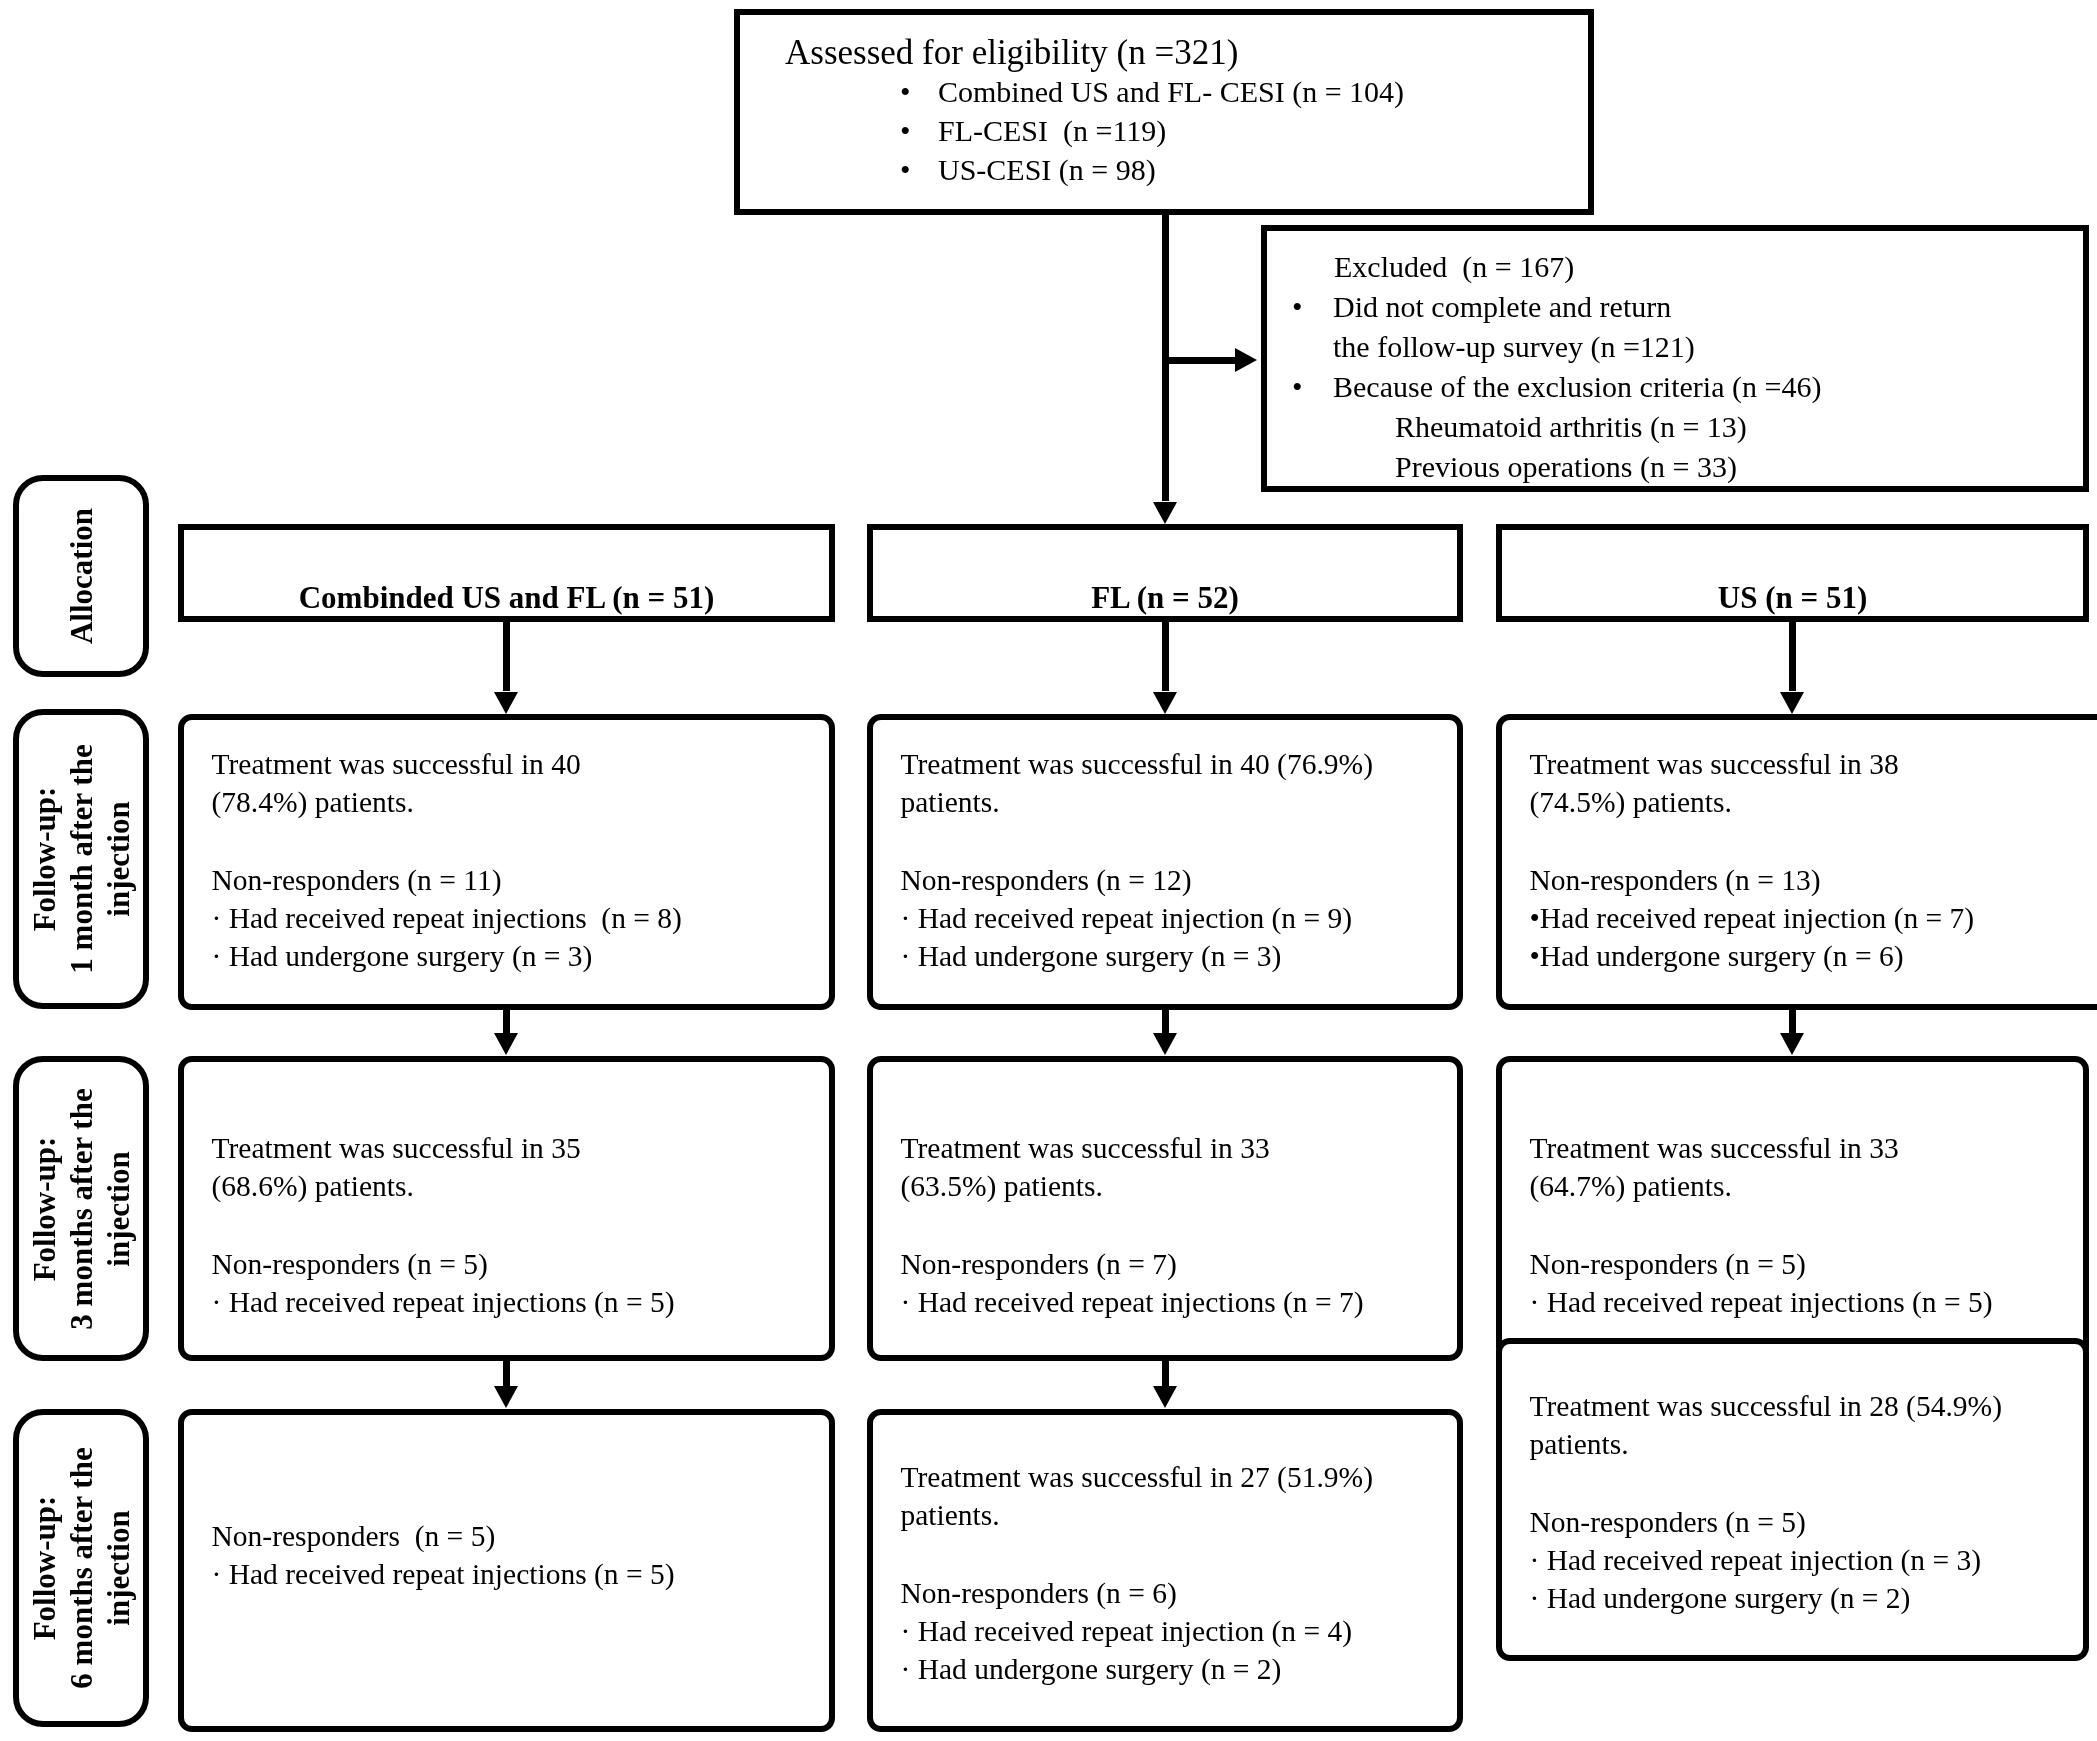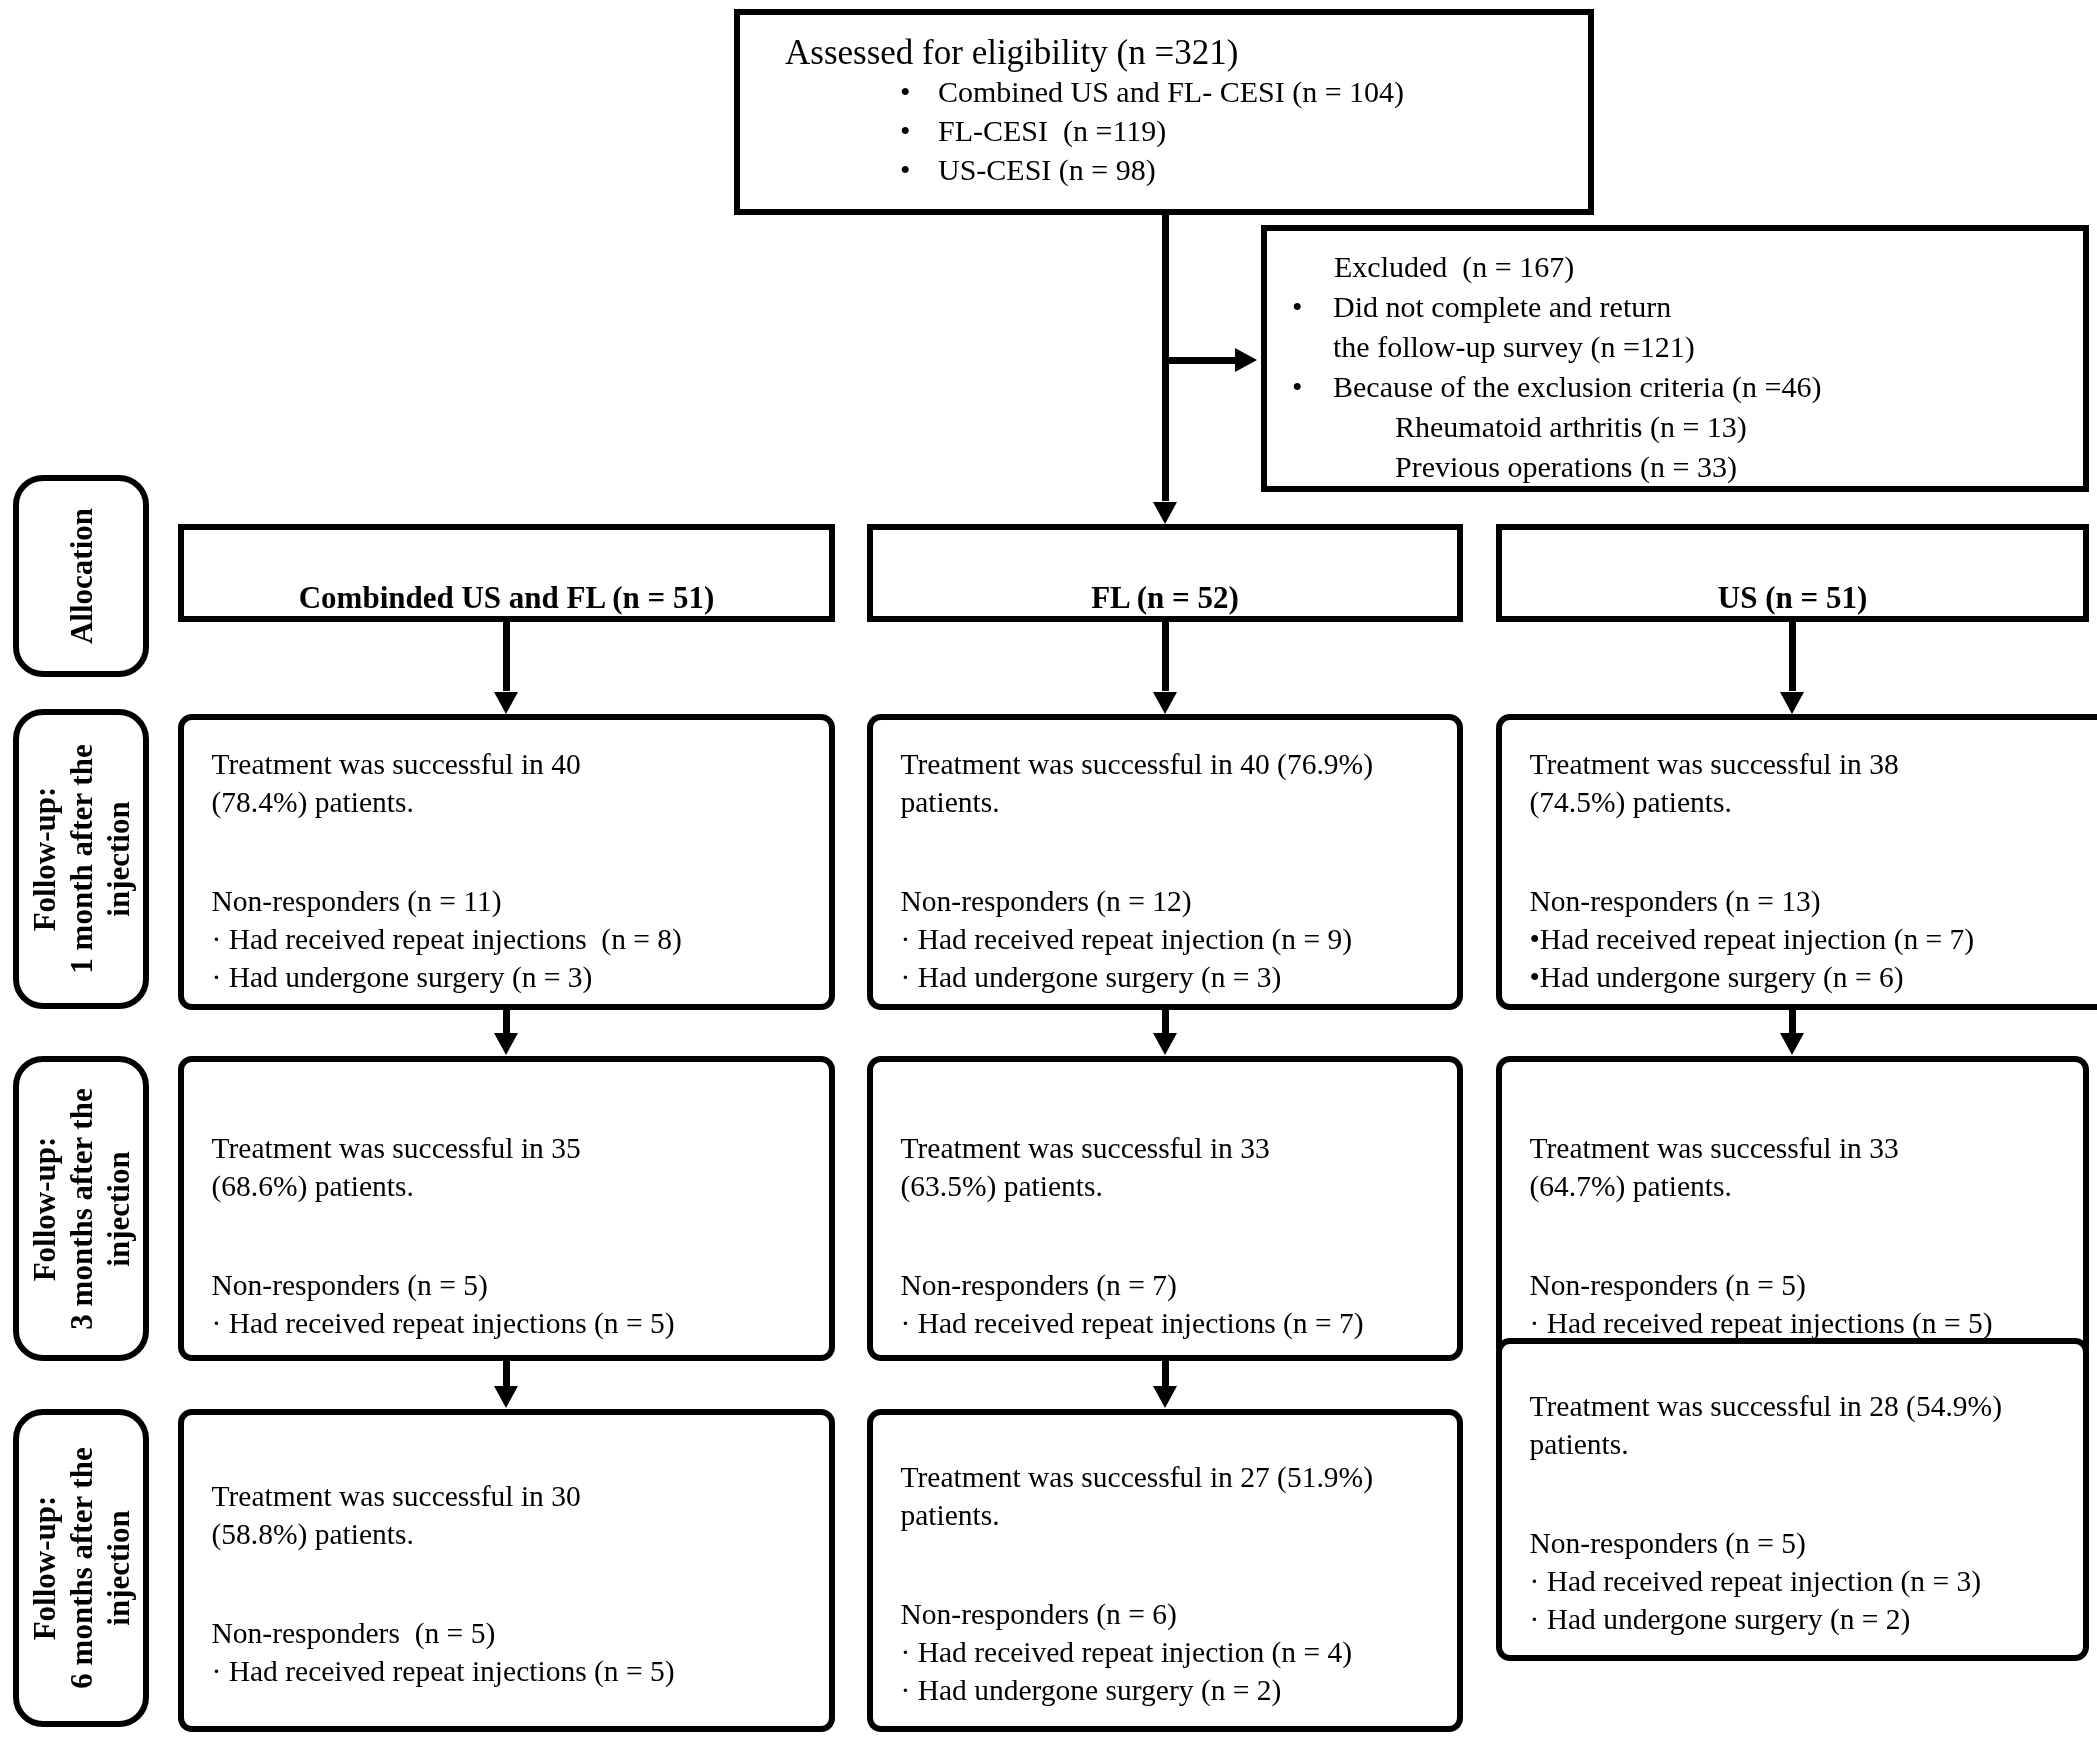--- a/index.html
+++ b/index.html
@@ -54,21 +54,21 @@
 
   
   .alloc-box {
     display: flex; align-items: flex-end; justify-content: center;
     top: 524px; height: 98px;
     font-weight: bold; font-size: 31px; text-align: center;
   }
 
   
   .fbox { font-size: 29.5px; line-height: 38px; padding: 23px 26px 6.5px 27.5px; border-radius: 14px; }
-  .fbox .p2 { margin-top: 61px; }
+  .fbox .p2 { margin-top: 40px; }
   .pt1 { padding-top: 25px; }
   .pt2 { padding-top: 67px; }
   .pt3 { padding-top: 62px; }
   .pt3b { padding-top: 43px; }
 
   
   .vline { position: absolute; width: 6.5px; background: #000000; }
   .hline { position: absolute; height: 6.5px; background: #000000; }
   .ah-down { position: absolute; width: 0; height: 0; border-left: 12.4px solid transparent; border-right: 12.4px solid transparent; border-top: 22px solid #000000; }
   .ah-right { position: absolute; width: 0; height: 0; border-top: 12.4px solid transparent; border-bottom: 12.4px solid transparent; border-left: 22px solid #000000; }
@@ -200,22 +200,20 @@
   </div>
 
   <div class="vline" style="left:503px; top:1361px; height:25.5px;"></div>
   <div class="ah-down" style="left:494px; top:1386px;"></div>
   <div class="vline" style="left:1162px; top:1361px; height:25.5px;"></div>
   <div class="ah-down" style="left:1153px; top:1386px;"></div>
   <div class="vline" style="left:1789px; top:1361px; height:25.5px;"></div>
   <div class="ah-down" style="left:1780px; top:1386px;"></div>
 
   <div class="box fbox pt3" style="left:178px; top:1409px; width:657px; height:323px;">
-    <div class="p pre">Treatment was successful in 30
-(58.8%) patients.</div>
     <div class="p p2 pre">Non-responders  (n = 5)
 · Had received repeat injections (n = 5)</div>
   </div>
   <div class="box fbox pt3b" style="left:867px; top:1409px; width:596px; height:323px;">
     <div class="p pre">Treatment was successful in 27 (51.9%)
 patients.</div>
     <div class="p p2 pre">Non-responders (n = 6)
 · Had received repeat injection (n = 4)
 · Had undergone surgery (n = 2)</div>
   </div>

